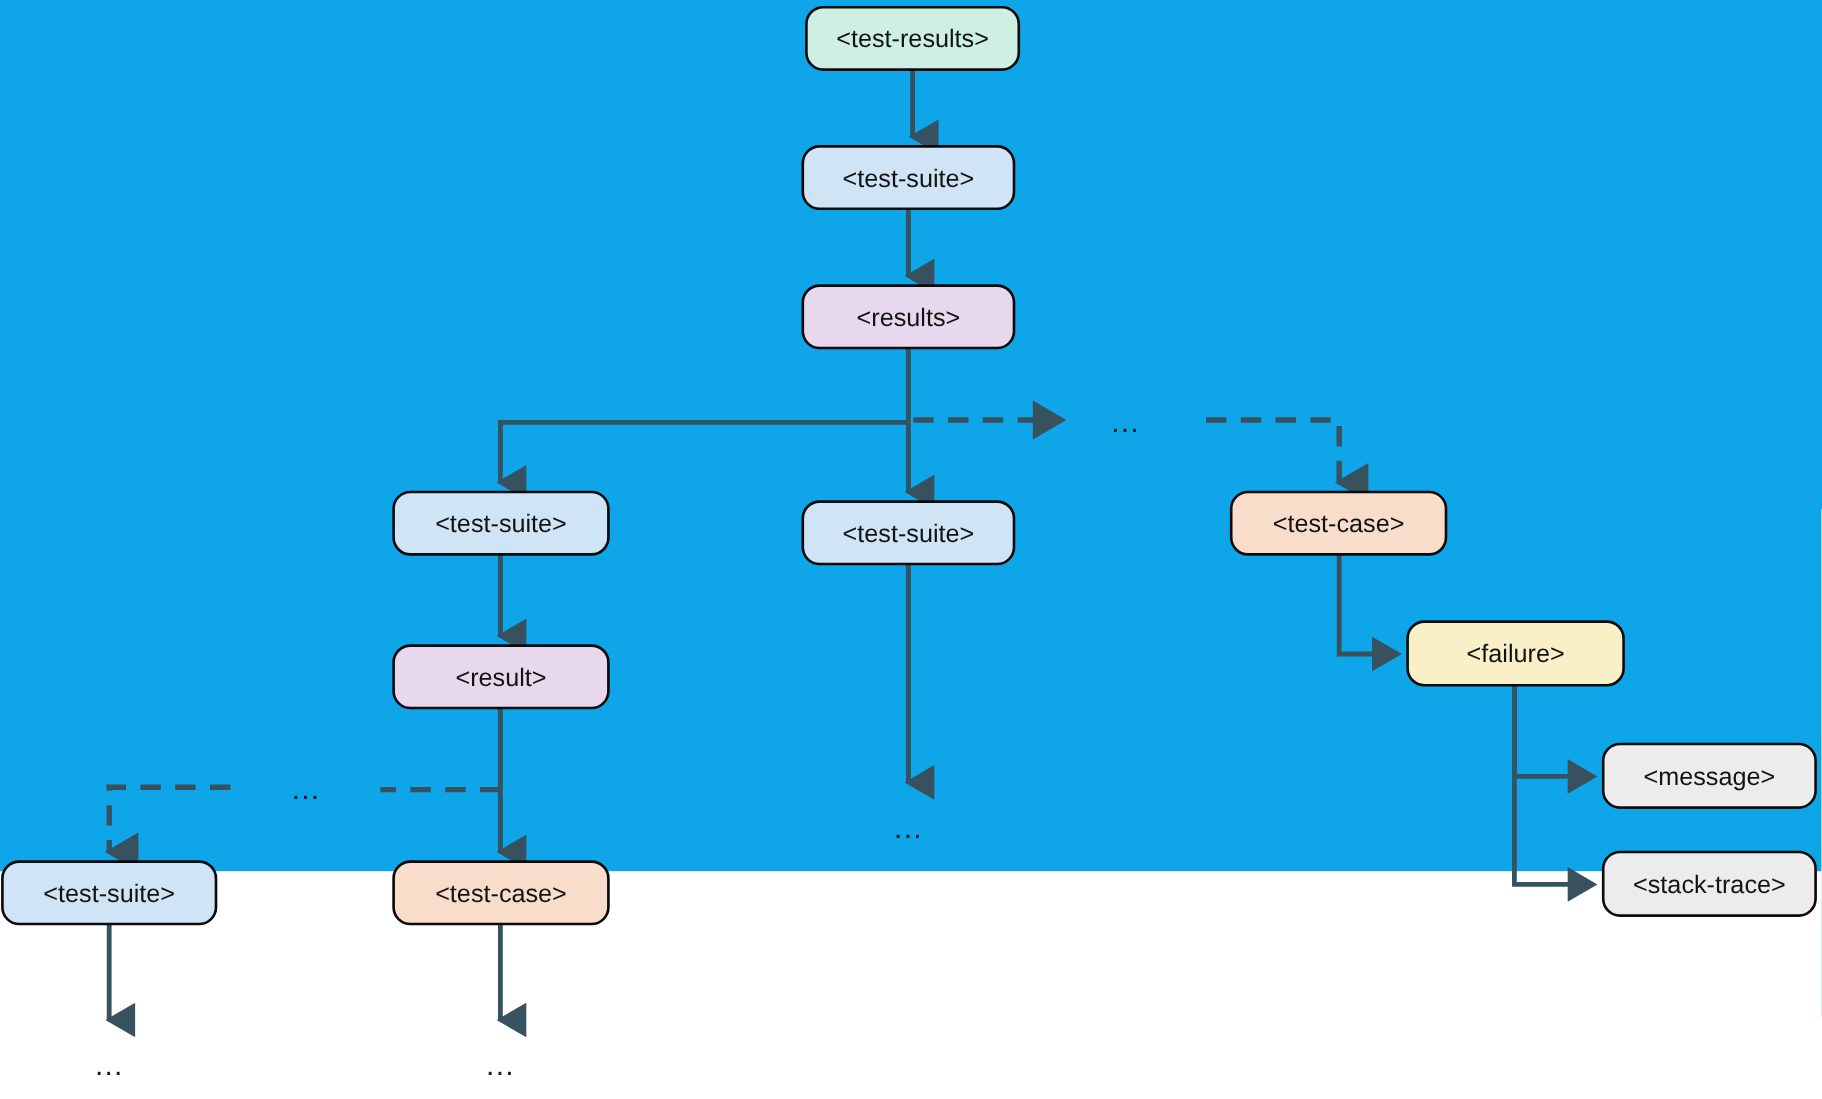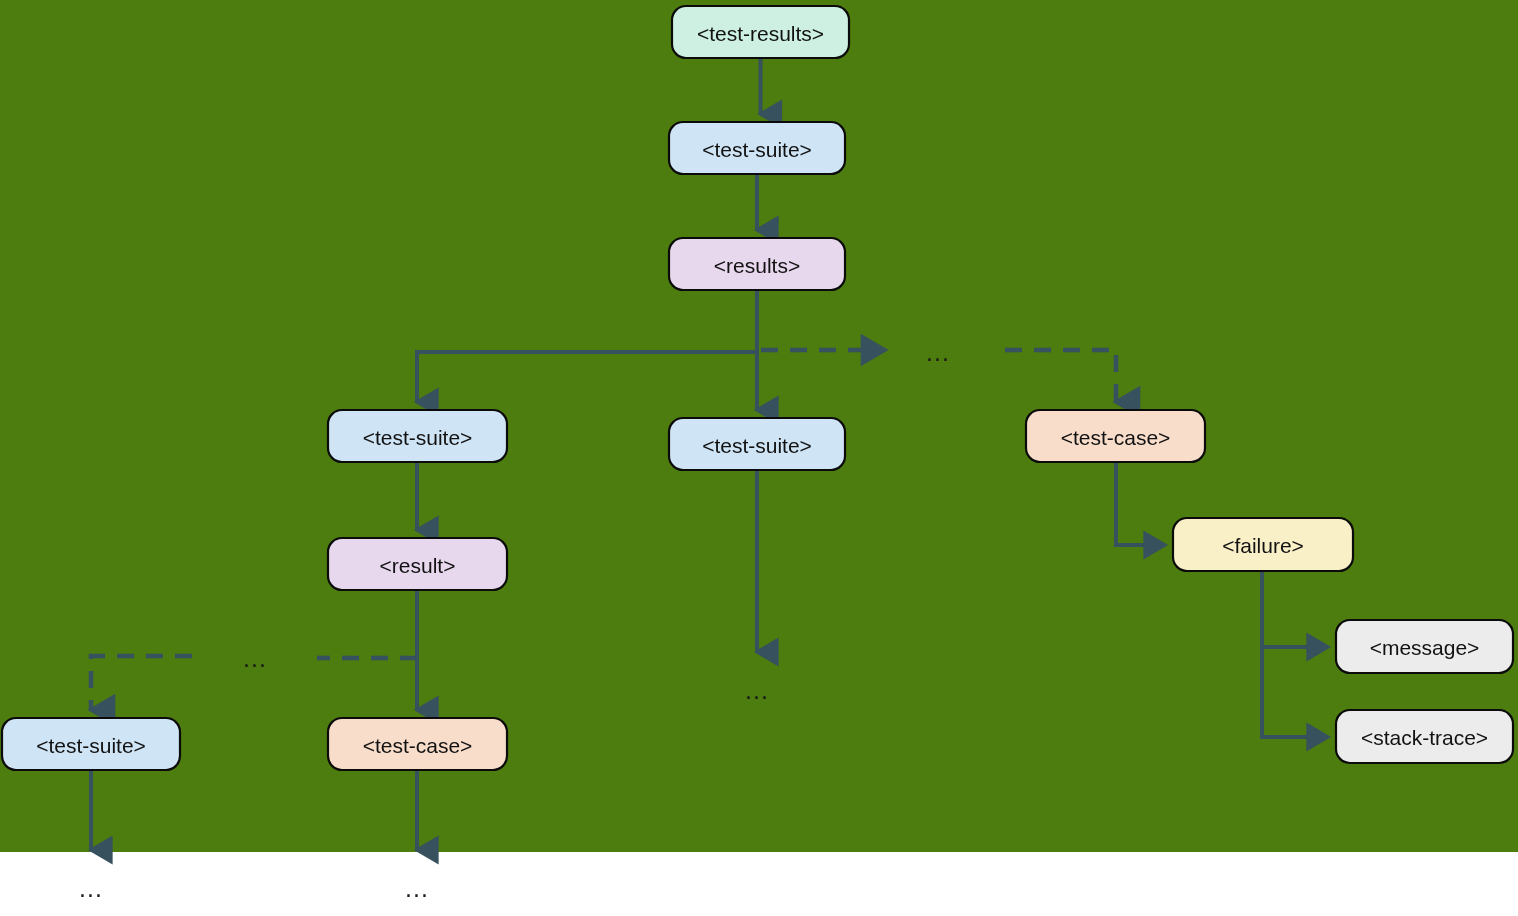--- a/index.html
+++ b/index.html
@@ -9,22 +9,22 @@
   }
   body {
     width: 1518px;
     height: 916px;
     font-family: "Liberation Sans", sans-serif;
     overflow: hidden;
   }
   #diagram-root {
     position: relative;
     width: 1518px;
-    height: 852px;
-    background: #4d7c0f;
+    height: 726px;
+    background: #0ea5e9;
   }
   svg.diagram {
     display: block;
     width: 1518px;
     height: 916px;
   }
   .node-rect {
     stroke: #0b0b0b;
     stroke-width: 2.2;
   }

